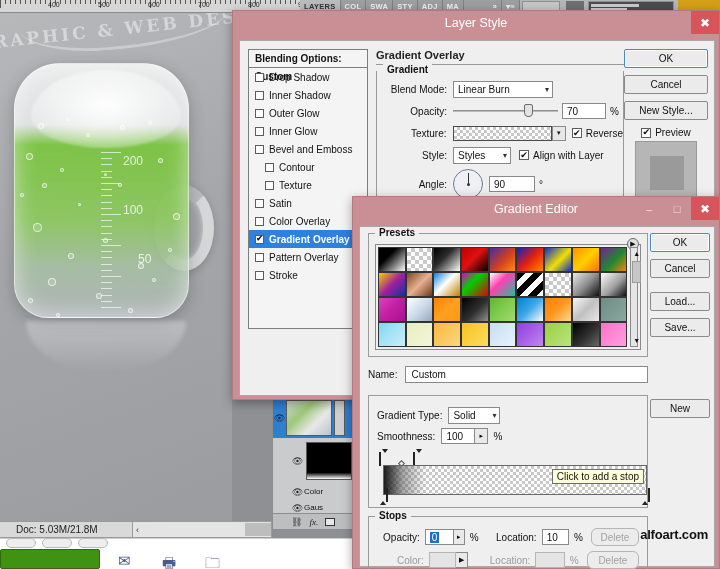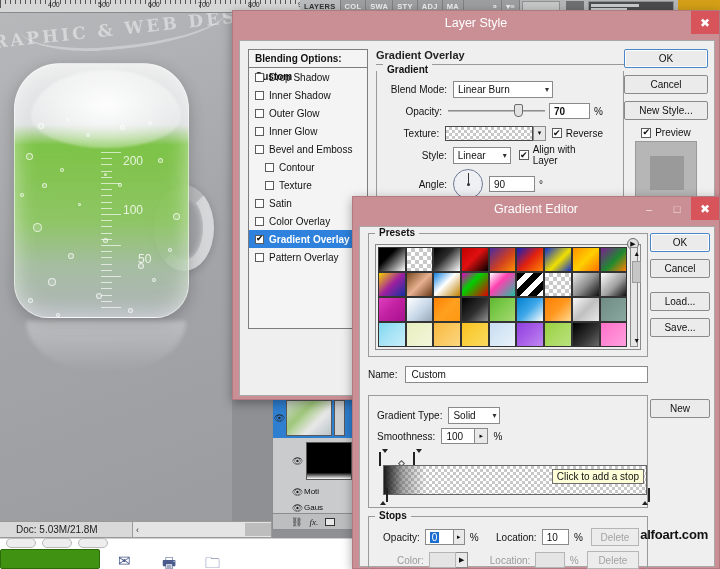--- a/index.html
+++ b/index.html
@@ -173,21 +173,21 @@
   .style-item.sel { background:#2e82de; color:#fff; font-weight:bold; }
   .cbx {
     width:9px; height:9px; border:1px solid #5c5c5c; background:#fff; margin-right:5px;
     display:inline-flex; align-items:center; justify-content:center; font-size:8px; line-height:1; color:#111;
     flex:0 0 auto;
   }
 
   .go-panel { position:absolute; left:136px; top:8px; width:248px; }
   .grp-title { font-size:11px; font-weight:bold; color:#222; }
   .fieldset {
-    border:1px solid #9a9a9a; border-top:none; margin-top:-6px; padding:8px 20px 6px 6px; position:relative;
+    border:1px solid #9a9a9a; border-top:none; margin-top:-6px; padding:8px 0 6px 6px; position:relative;
   }
   .legend { position:absolute; top:-7px; left:6px; background:#efefef; padding:0 4px; font-size:10px; font-weight:bold; }
   .frow { display:flex; align-items:center; height:20px; margin-bottom:2px; }
   .flabel { width:70px; text-align:right; padding-right:6px; font-size:10px; }
   .sel-box {
     height:17px; border:1px solid #8a8a8a; background:#fff; font-size:10px;
     display:flex; align-items:center; padding:0 4px; position:relative;
   }
   .sel-box .chev { position:absolute; right:3px; font-size:8px; color:#333; }
   .num-box {
@@ -260,21 +260,21 @@
   .tooltip {
     position:absolute; background:#feffd8; border:1px solid #6e6e6e; font-size:10px;
     padding:1px 4px; white-space:nowrap; color:#111;
   }
   .stops-box { border:1px solid #9a9a9a; margin-top:8px; padding:10px 8px 8px 8px; position:relative; }
   .srow { display:flex; align-items:center; height:20px; margin-bottom:3px; }
   .slabel { font-size:10px; text-align:right; }
   .dim { color:#9b9b9b; }
   .spin { width:13px; height:16px; border:1px solid #8a8a8a; border-left:none; background:#e9e9e9; display:flex; align-items:center; justify-content:center; font-size:7px;}
   .sel-text { background:#1c6fd0; color:#fff; padding:0 2px; }
-  .del-btn { width:58px; height:18px; border:1px solid #b5b5b5; background:#ececec; display:flex; align-items:center; justify-content:center; font-size:10px; color:#a3a3a3; border-radius:0;}
+  .del-btn { width:58px; height:18px; border:1px solid #b5b5b5; background:#ececec; display:flex; align-items:center; justify-content:center; font-size:10px; color:#a3a3a3; border-radius:6px;}
   .ge-right { position:absolute; right:4px; top:6px; width:60px; }
   .wm-alfo {
     position:absolute; right:6px; bottom:24px; font-size:13px; font-weight:bold;
     color:#111; font-family:"Liberation Sans", sans-serif; letter-spacing:-.2px;
   }
 </style>
 </head>
 <body>
 
 <div id="ps-root">
@@ -453,21 +453,21 @@
       <span class="eye">👁</span>
       <span class="lthumb" style="width:46px;height:36px;background:linear-gradient(135deg,#cfd6cf,#9fc77a 35%,#e8e8e8 65%,#b9c4c9);"></span>
       <span class="lthumb" style="width:11px;height:36px;background:#cfcfcf;margin-left:2px;"></span>
     </div>
     <div class="lrow" style="left:0;top:44px;width:92px;height:42px;">
       <span class="eye" style="margin-left:18px;">👁</span>
       <span class="lthumb" style="width:46px;height:38px;background:linear-gradient(to bottom,#000 0%,#000 82%,#fff 100%);margin-left:2px;"></span>
     </div>
     <div class="lrow" style="left:0;top:88px;width:92px;height:15px;">
       <span class="eye" style="margin-left:18px;">👁</span>
-      <span class="sf-label">Moti</span>
+      <span class="sf-label">Color</span>
     </div>
     <div class="lrow" style="left:0;top:104px;width:92px;height:15px;">
       <span class="eye" style="margin-left:18px;">👁</span>
       <span class="sf-label">Gaus</span>
     </div>
     <div class="lfoot">
       <span>⛓</span>
       <span style="font-style:italic;font-family:'Liberation Serif',serif;">fx.</span>
       <span style="display:inline-block;width:10px;height:8px;border:1px solid #333;background:#e8e8e8;"></span>
     </div>
@@ -534,20 +534,24 @@
             <span>Color Overlay</span>
           </div>
           <div class="style-item sel">
             <span class="cbx">✔</span>
             <span>Gradient Overlay</span>
           </div>
           <div class="style-item">
             <span class="cbx"></span>
             <span>Pattern Overlay</span>
           </div>
+          <div class="style-item">
+            <span class="cbx"></span>
+            <span>Stroke</span>
+          </div>
         </div>
     </div>
 
     <div class="go-panel">
       <div class="grp-title" style="border-bottom:1px solid #9a9a9a; padding-bottom:3px;">Gradient Overlay</div>
       <div class="fieldset" style="margin-top:6px;">
         <span class="legend">Gradient</span>
 
         <div class="frow">
           <span class="flabel">Blend Mode:</span>
@@ -556,40 +560,40 @@
             <span class="chev">▾</span>
           </span>
         </div>
 
         <div class="frow">
           <span class="flabel">Opacity:</span>
           <span class="slider">
             <span class="track"></span>
             <span class="knob" style="left:68%;"></span>
           </span>
-          <span class="num-box" style="margin-left:4px;font-weight:bold;">
+          <span class="num-box" style="margin-left:4px;">
             <span>70</span>
           </span>
           <span style="margin-left:4px;font-size:10px;">%</span>
         </div>
 
         <div class="frow">
           <span class="flabel">Texture:</span>
           <span class="grad-prev checker"></span>
           <span class="drop-sq">▾</span>
           <span class="chkrow" style="margin-left:6px;">
             <span class="chk">✔</span>
             <span>Reverse</span>
           </span>
         </div>
 
         <div class="frow">
           <span class="flabel">Style:</span>
           <span class="sel-box" style="width:58px;">
-            <span>Linear</span>
+            <span>Styles</span>
             <span class="chev">▾</span>
           </span>
           <span class="chkrow" style="margin-left:8px;">
             <span class="chk">✔</span>
             <span>Align with Layer</span>
           </span>
         </div>
 
         <div class="frow" style="height:34px;">
           <span class="flabel">Angle:</span>

